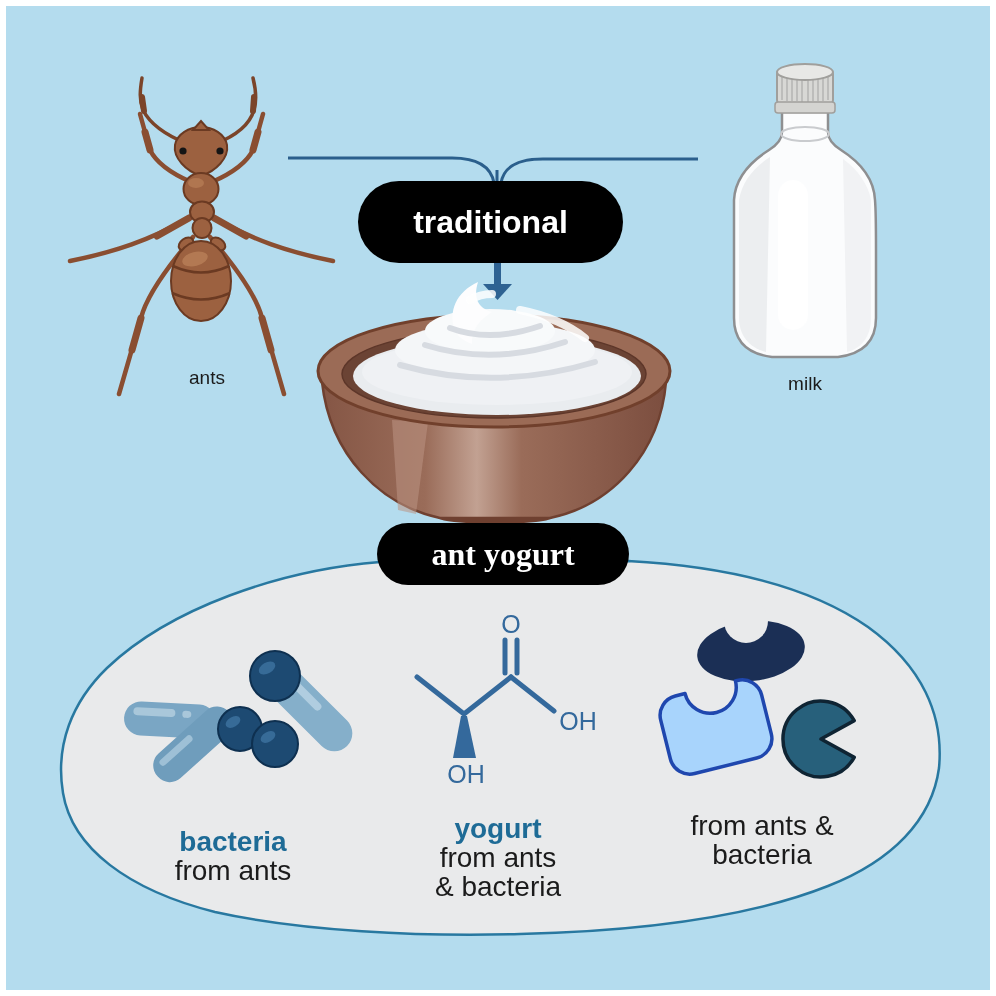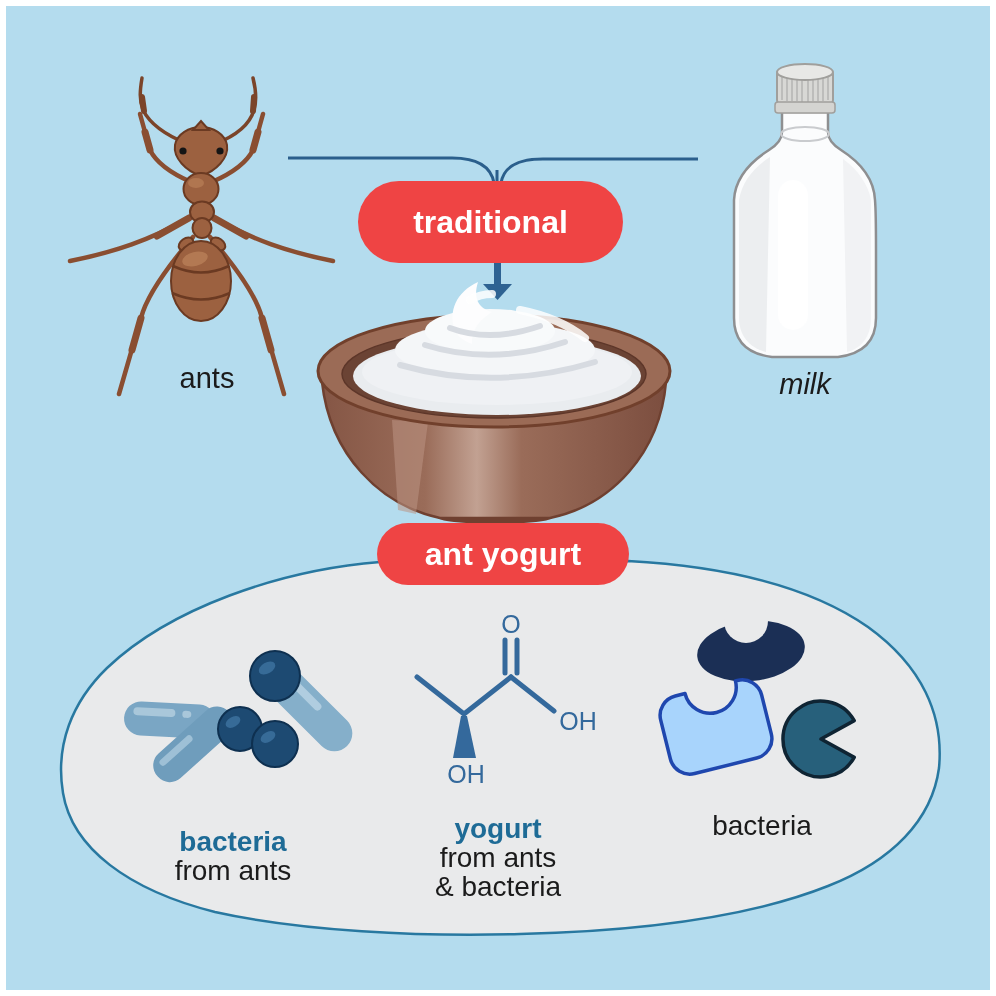--- a/index.html
+++ b/index.html
@@ -1,23 +1,23 @@
 <!DOCTYPE html>
 <html><head>
 <meta charset="utf-8">
 <style>
   html,body{margin:0;padding:0;}
   body{width:996px;height:996px;background:#ffffff;font-family:"Liberation Sans",sans-serif;}
   .canvas{position:relative;width:996px;height:996px;background:#ffffff;overflow:hidden;}
   .panel{position:absolute;left:6px;top:6px;width:984px;height:984px;background:#b4dcee;}
   svg.art{position:absolute;left:0;top:0;display:block;}
-  .label{position:absolute;transform:translate(-50%,-50%);color:#1b1b1b;font-size:29px;white-space:nowrap;z-index:5;}
-  .pill{position:absolute;background:#ef4444;color:#ffffff;display:flex;flex-direction:column;align-items:center;justify-content:center;font-weight:bold;z-index:6;text-align:center;}
+  .label{position:absolute;transform:translate(-50%,-50%);color:#1b1b1b;font-size:19px;white-space:nowrap;z-index:5;}
+  .pill{position:absolute;background:#000000;color:#ffffff;display:flex;flex-direction:column;align-items:center;justify-content:center;font-weight:bold;z-index:6;text-align:center;}
   .pill-ferm{left:358px;top:181px;width:265px;height:82px;border-radius:41px;font-size:32px;line-height:36px;}
-  .pill-prod{left:377px;top:523px;width:252px;height:62px;border-radius:31px;font-size:32px;}
+  .pill-prod{left:377px;top:523px;width:252px;height:62px;border-radius:31px;font-size:32px;font-family:Liberation Serif, serif;}
   .chem{position:absolute;transform:translate(-50%,-50%);color:#34699c;font-size:25px;z-index:5;}
   .caption{position:absolute;transform:translateX(-50%);text-align:center;font-size:28px;line-height:29px;color:#1b1b1b;white-space:nowrap;z-index:5;}
   .caption .t{font-weight:bold;color:#1e6b96;}
   .cap-bacteria{left:233px;top:827px;}
   .cap-acids{left:498px;top:814px;}
   .cap-enzymes{left:762px;top:811px;}
 </style>
 </head>
 <body>
 
@@ -180,21 +180,21 @@
         </g>
         <g stroke="#ffffff" stroke-width="8" fill="none" stroke-linecap="round" opacity="0.85">
           <path d="M 520,310 Q 560,318 585,338"></path>
           <path d="M 470,300 Q 480,294 492,294"></path>
         </g>
       </g>
     </g>
   </svg>
 
   <div class="label" style="left:207px;top:378px;">ants</div>
-  <div class="label" style="left:805px;top:384px;font-style:italic;">milk</div>
+  <div class="label" style="left:805px;top:384px;">milk</div>
 
   <div class="pill pill-ferm">
     <div>traditional</div>
   </div>
 
   <div class="pill pill-prod">
     <div>ant yogurt</div>
   </div>
 
   <div class="chem" style="left:511px;top:624px;">O</div>
@@ -206,15 +206,16 @@
     <div>from ants</div>
   </div>
 
   <div class="caption cap-acids">
     <div class="t">yogurt</div>
     <div>from ants</div>
     <div>&amp; bacteria</div>
   </div>
 
   <div class="caption cap-enzymes">
+    <div>from ants &amp;</div>
     <div>bacteria</div>
   </div>
 </div>
 
 </body></html>

